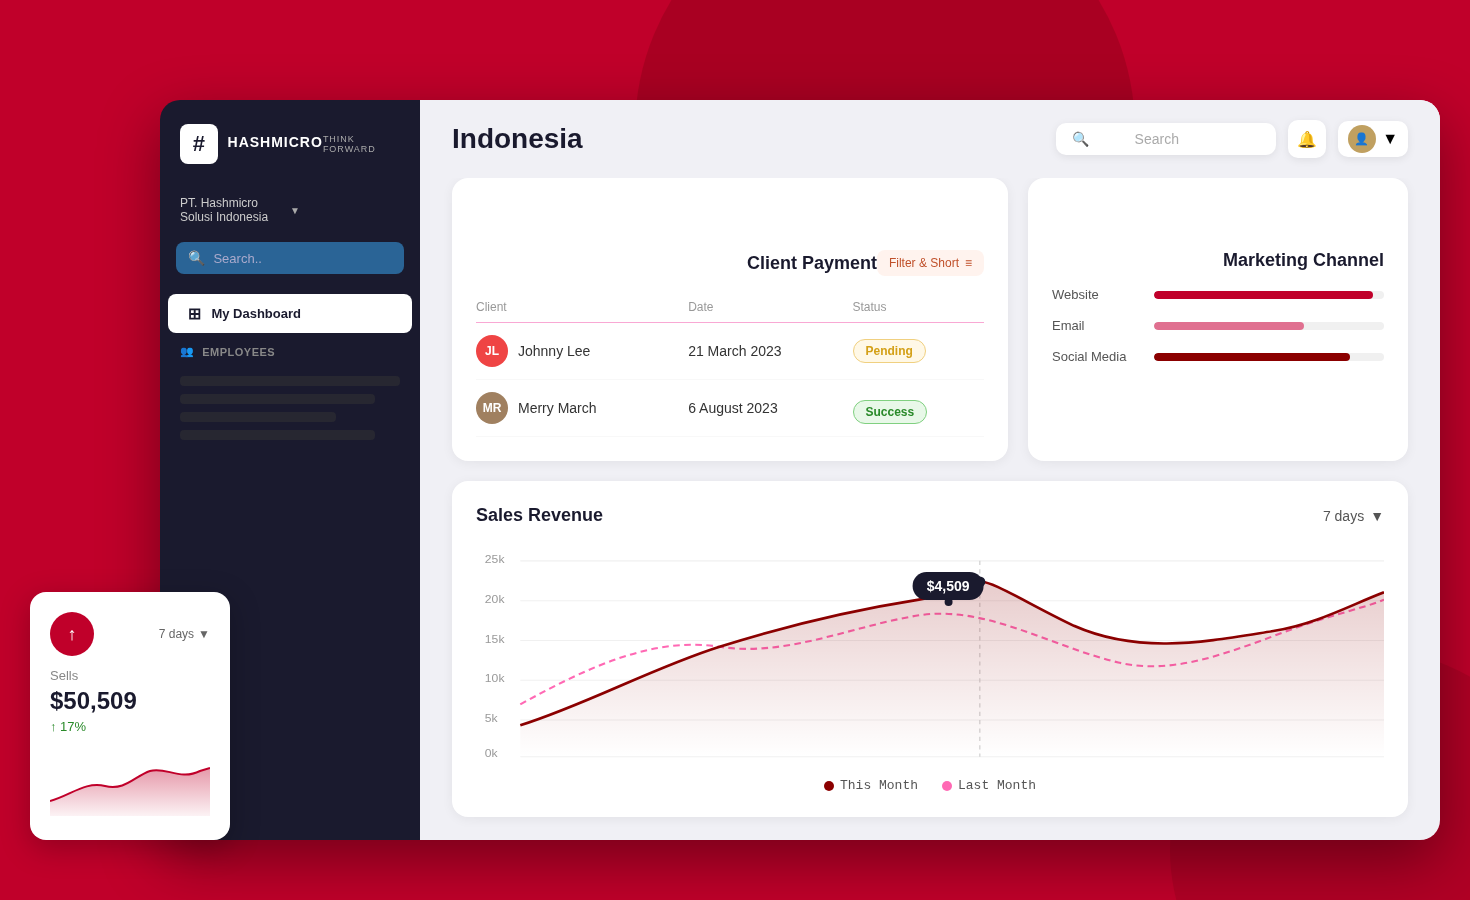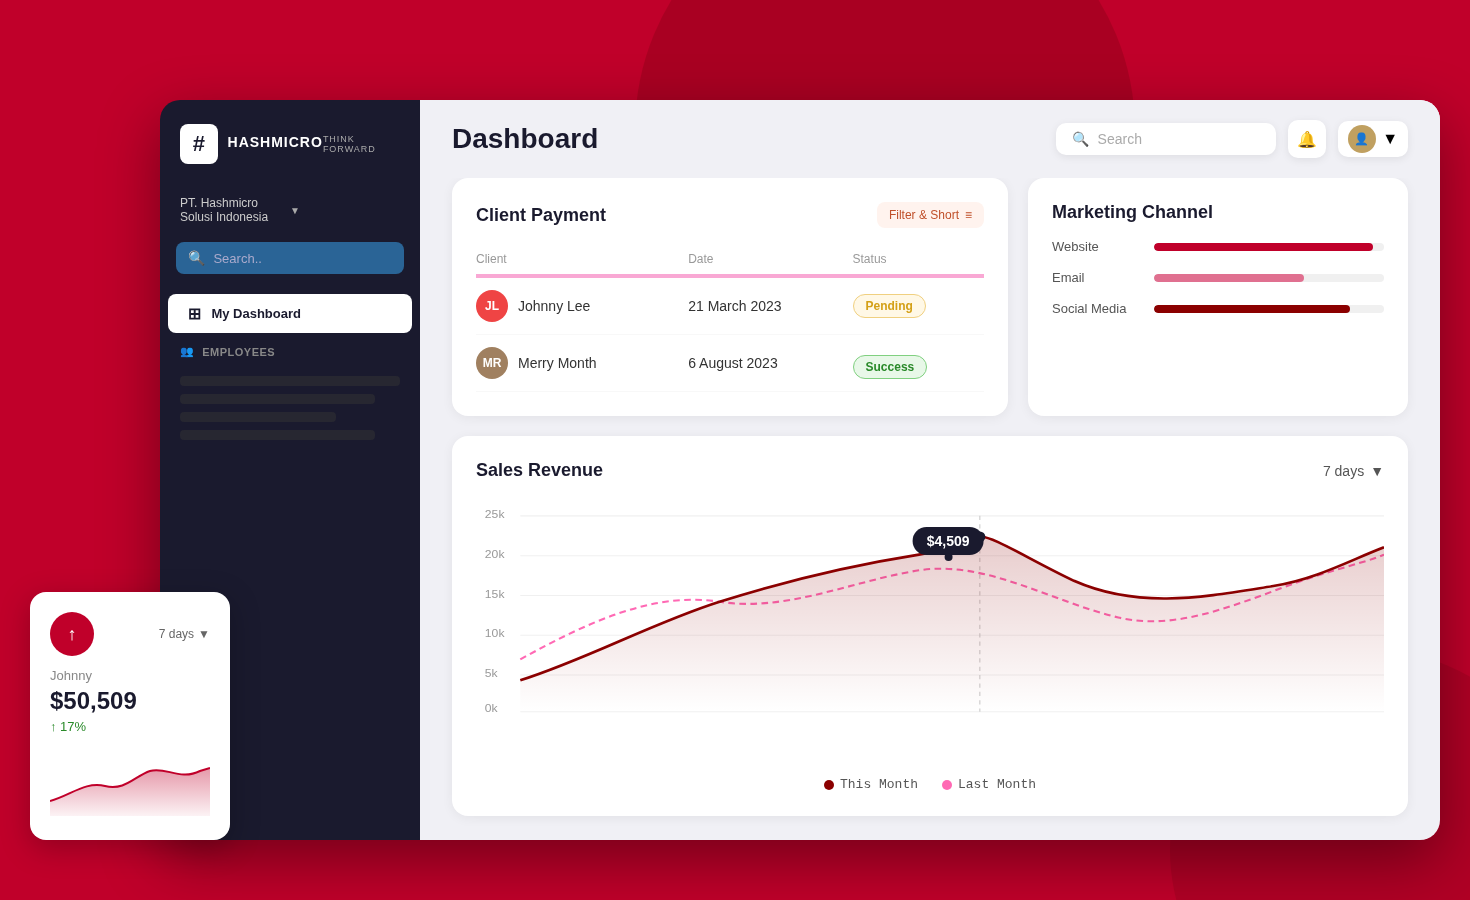--- a/index.html
+++ b/index.html
@@ -195,20 +195,21 @@
       gap: 8px;
       width: 220px;
       box-shadow: 0 2px 8px rgba(0,0,0,0.08);
     }
     .search-bar input {
       border: none;
       outline: none;
       font-size: 14px;
       color: #0369a1;
       width: 100%;
+      margin-left: 37px;
     }
     .search-bar input::placeholder { color: #aaa; }
     .search-icon { color: #888; font-size: 14px; }
     .notif-btn {
       width: 38px;
       height: 38px;
       background: white;
       border-radius: 10px;
       display: flex;
       align-items: center;
@@ -254,22 +255,23 @@
     
     .card {
       background: white;
       border-radius: 16px;
       padding: 24px;
       box-shadow: 0 2px 12px rgba(0,0,0,0.06);
     }
     .card-header {
       display: flex;
       align-items: center;
-      justify-content: space-between;
+      justify-content: flex-end;
       margin-bottom: 16px;
+      margin-top: 48px;
     }
     .card-title {
       font-size: 18px;
       font-weight: 700;
       color: #1a1a2e;
     }
 
     
     .client-payment-card {
       grid-column: 1;
@@ -287,21 +289,21 @@
       align-items: center;
       gap: 6px;
     }
     .payment-table { width: 100%; border-collapse: collapse; }
     .payment-table th {
       text-align: left;
       color: #999;
       font-size: 12px;
       font-weight: 500;
       padding: 8px 0;
-      border-bottom: 4px solid #f9a8d4;
+      border-bottom: 1px solid #f9a8d4;
     }
     .payment-table td {
       padding: 12px 0;
       font-size: 14px;
       color: #333;
       border-bottom: 1px solid #f8f8f8;
     }
     .client-info {
       display: flex;
       align-items: center;
@@ -560,21 +562,21 @@
       <div class="nav-placeholder"></div>
       <div class="nav-placeholder medium"></div>
       <div class="nav-placeholder short"></div>
       <div class="nav-placeholder medium"></div>
     </div>
   </div>
 
   <div class="main-content">
 
     <div class="main-header">
-      <h1 class="main-title">Dashboard</h1>
+      <h1 class="main-title">Indonesia</h1>
       <div class="header-actions">
         <div class="search-bar">
           <span class="search-icon">🔍</span>
           <input type="text" placeholder="Search" style="">
         </div>
         <div class="notif-btn">🔔</div>
         <div class="avatar-btn">
           <div class="avatar-circle">👤</div>
           <span>▼</span>
         </div>
@@ -609,21 +611,21 @@
               </td>
               <td>21 March 2023</td>
               <td>
                 <span class="status-badge status-pending">Pending</span>
               </td>
             </tr>
             <tr>
               <td>
                 <div class="client-info">
                   <div class="avatar-placeholder" style="background:#a08060;">MR</div>
-                  <span>Merry Month</span>
+                  <span>Merry March</span>
                 </div>
               </td>
               <td>6 August 2023</td>
               <td>
                 <span class="status-badge status-success">Success</span>
               </td>
             </tr>
           </tbody>
         </table>
       </div>
@@ -720,21 +722,21 @@
 </div>
 
 <div class="floating-card">
   <div class="floating-card-header">
     <div class="sells-icon">↑</div>
     <div class="sells-period">
       <span>7 days</span>
       <span>▼</span>
     </div>
   </div>
-  <div class="sells-label">Johnny</div>
+  <div class="sells-label">Sells</div>
   <div class="sells-value">$50,509</div>
   <div class="sells-change">↑ 17%</div>
   <div class="mini-chart">
     <svg viewBox="0 0 160 70">
       <defs>
         <linearGradient id="miniGrad" x1="0" y1="0" x2="0" y2="1">
           <stop offset="0%" stop-color="#c0002a" stop-opacity="0.4"></stop>
           <stop offset="100%" stop-color="#c0002a" stop-opacity="0.05"></stop>
         </linearGradient>
       </defs>

